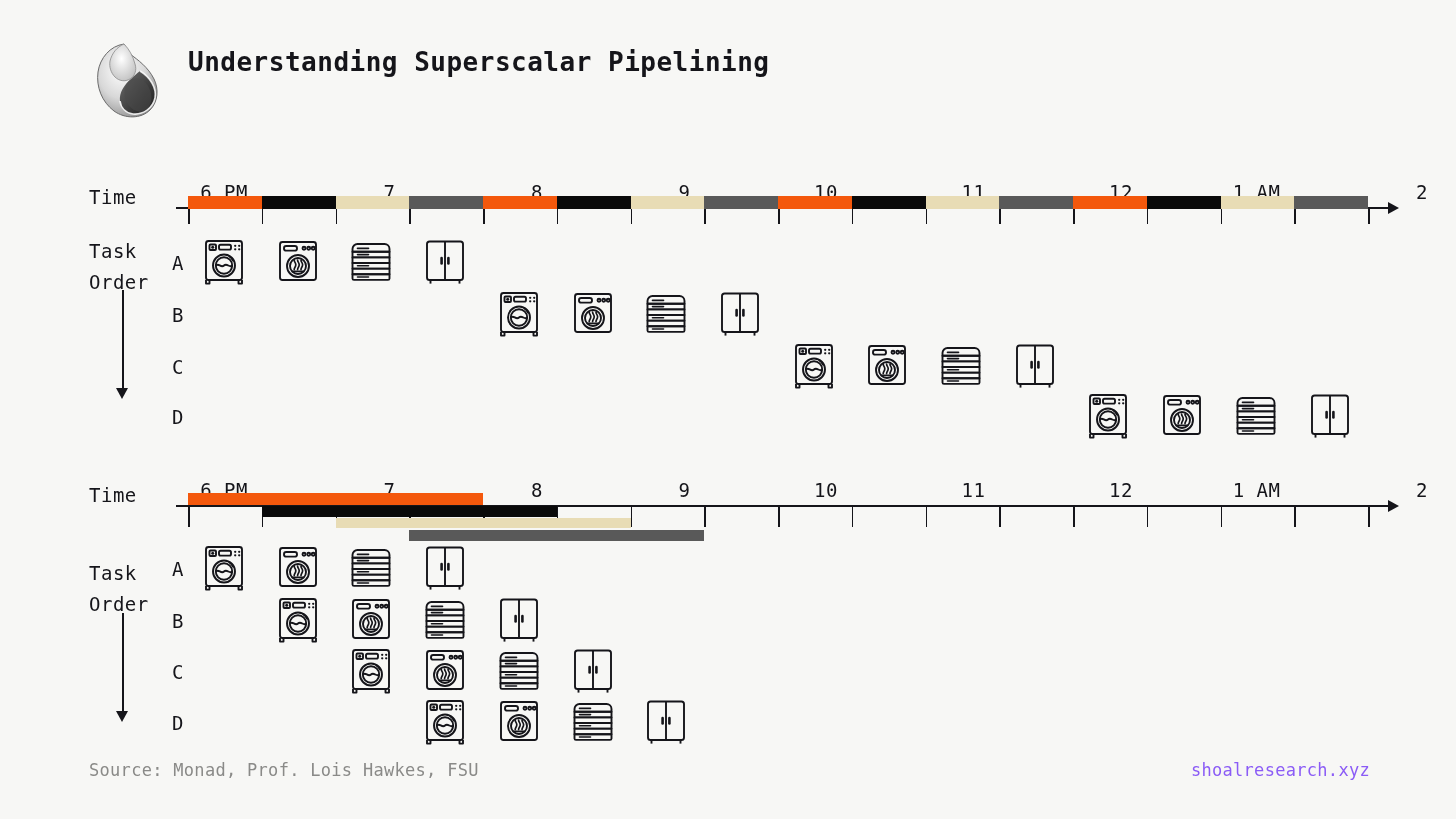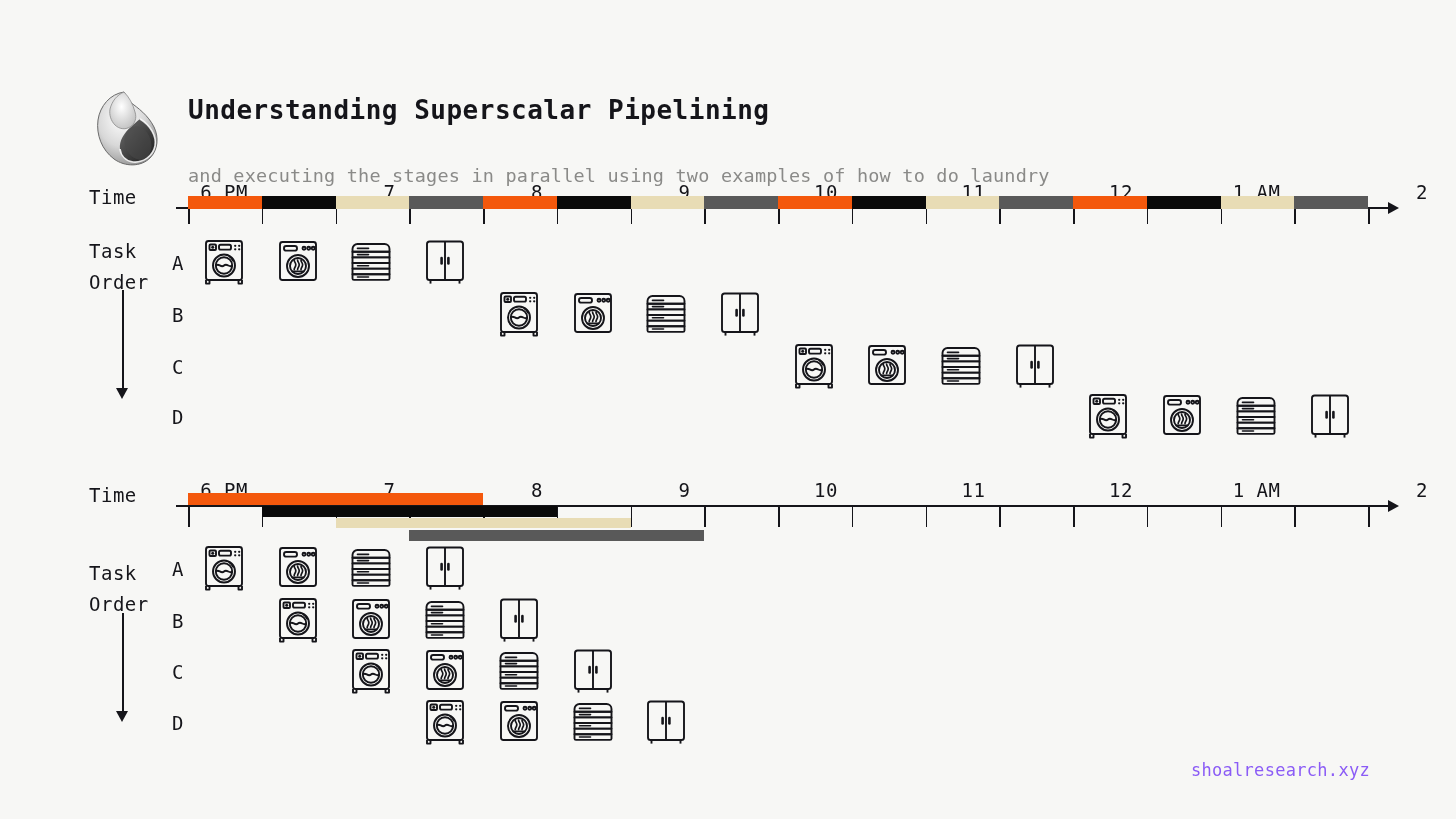--- a/index.html
+++ b/index.html
@@ -5,21 +5,21 @@
   * { box-sizing: border-box; margin: 0; padding: 0; }
   html, body {
     width: 1456px; height: 819px;
     background: #F7F7F5;
     font-family: "DejaVu Sans Mono", "Liberation Mono", monospace;
     overflow: hidden;
   }
   #root { position: relative; width: 1456px; height: 819px; }
 
   
-  #header { position: absolute; left: 0; top: 0; width: 1184px; height: 150px; margin-top: 48px; }
+  #header { position: absolute; left: 0; top: 0; width: 1184px; height: 150px; }
   #logo { position: absolute; left: 88px; top: 40px; width: 76px; height: 82px; }
   #title {
     position: absolute; left: 188px; top: 47px;
     font-size: 26px; font-weight: 700; letter-spacing: 0.5px;
     color: #15151A; white-space: nowrap;
   }
   .subtitle-line {
     position: absolute; left: 188px;
     font-size: 18.5px; color: #8A8A88; letter-spacing: 0.2px; white-space: nowrap;
   }
@@ -104,21 +104,20 @@
           </linearGradient>
         </defs>
         <path d="M36 4 C22 6 12 18 10 32 C8 47 14 62 26 71 C37 79 53 79 62 70 C70 62 71 49 66 39 C60 27 50 20 42 14 C39 11 38 7 36 4 Z" fill="url(#shellGrad)" stroke="#6a6a6a" stroke-width="1"></path>
         <path d="M36 4 C29 7 24 13 22 21 C21 27 23 33 27 37 C31 41 37 42 42 39 C47 36 49 30 47 24 C45 16 41 9 36 4 Z" fill="url(#apexGrad)" stroke="#8a8a8a" stroke-width="0.8"></path>
         <path d="M52 31 C62 37 69 48 67 58 C65 68 55 75 45 74 C38 73 33 68 32 61 C31 53 36 45 43 39 C46 36 49 33 52 31 Z" fill="url(#apGrad)"></path>
         <path d="M52 31 C62 37 69 48 67 58 C65 68 55 75 45 74 C38 73 33 68 32 61" fill="none" stroke="#ffffff" stroke-width="1.6" opacity="0.85"></path>
         <ellipse cx="50" cy="55" rx="13" ry="17" transform="rotate(-18 50 55)" fill="#4a4a4a" opacity="0.55"></ellipse>
       </svg>
     </div>
     <div id="title">Understanding Superscalar Pipelining</div>
-    <div class="subtitle-line" id="sub2">and executing the stages in parallel using two examples of how to do laundry</div>
   </div>
 
   <div class="chart" id="chart1">
     <div class="time-label" style="left:89px; top:26px;">Time</div>
     <div class="tasks-label" style="left:89px; top:76px;"><span>Task</span><br><span>Order</span></div>
     <div class="order-arrow-line" style="left:122px; top:130px; height:100px;"></div>
     <div class="order-arrow-head" style="left:116px; top:228px;"></div>
     <div id="c1-axis">
         <div class="axis-line" style="left: 176px; top: 47px; width: 1214px;"></div>
         <div class="axis-arrow" style="left: 1388px; top: 42px;"></div>
@@ -737,15 +736,16 @@
         <path d="M19.6 20 v5.4" stroke-width="2.6" stroke-linecap="round"></path>
         <path d="M26.4 20 v5.4" stroke-width="2.6" stroke-linecap="round"></path>
         <path d="M8.5 42 v3.6"></path>
         <path d="M37.5 42 v3.6"></path>
       </g>
     </svg>
         </div>
       </div>
   </div>
 
+  <div id="footer-source">Source: Monad,  Prof. Lois Hawkes, FSU</div>
   <div id="footer-site">shoalresearch.xyz</div>
 
 </div>
 
 </body></html>

